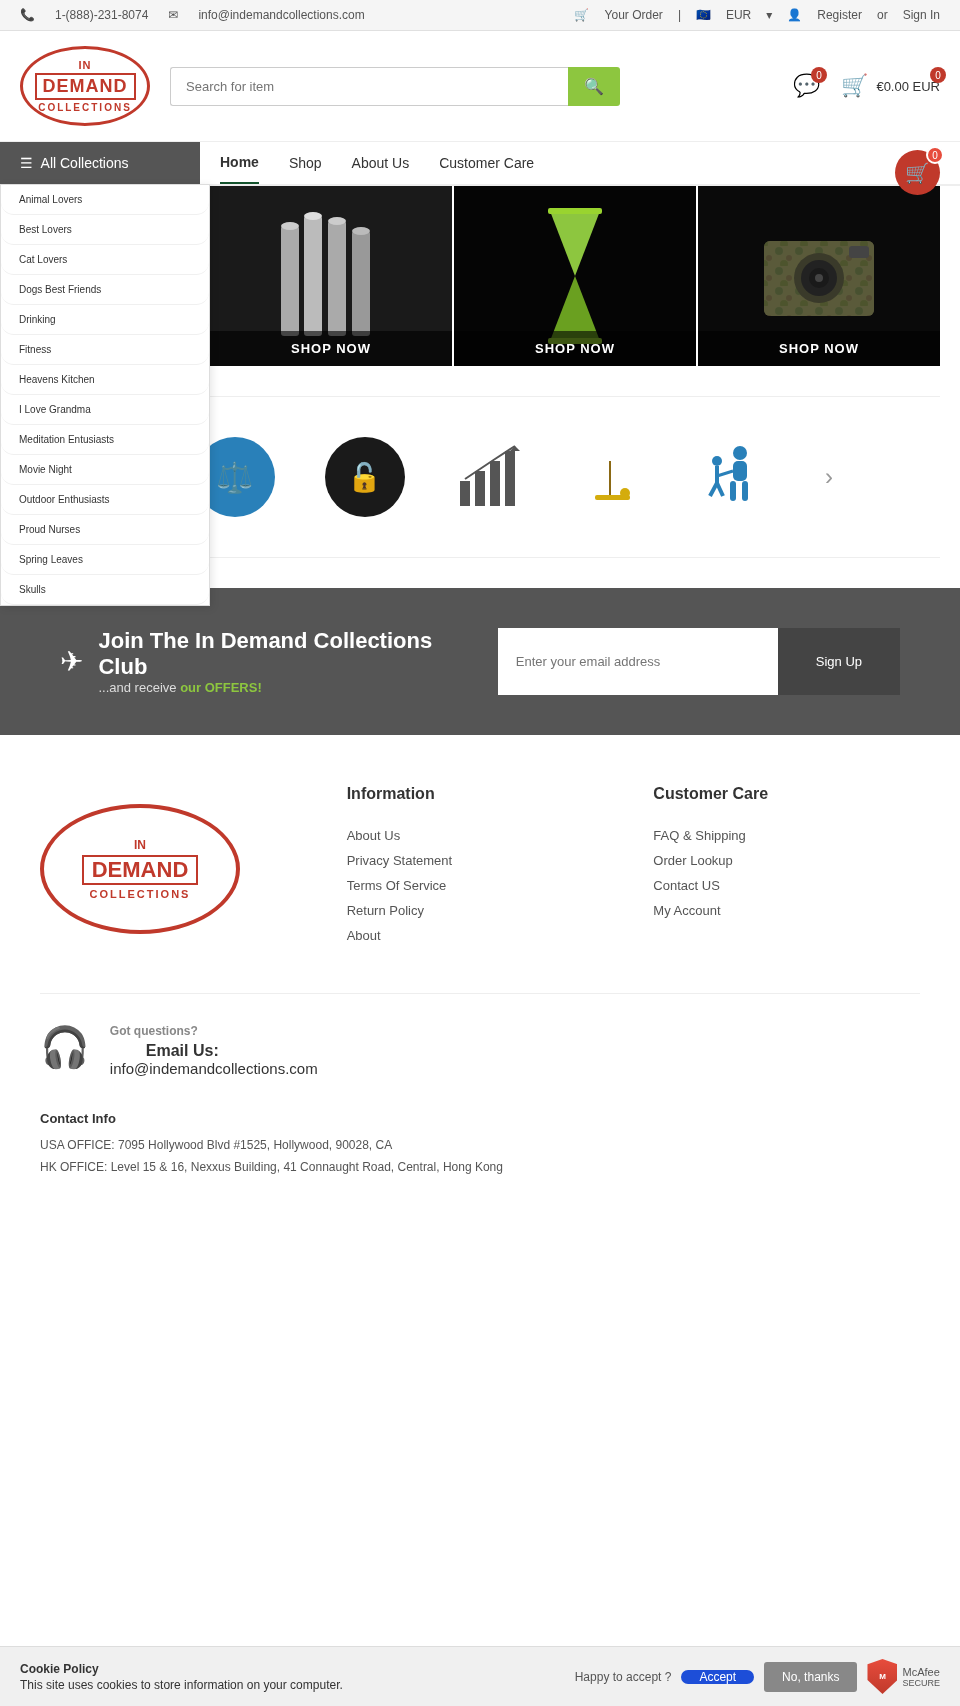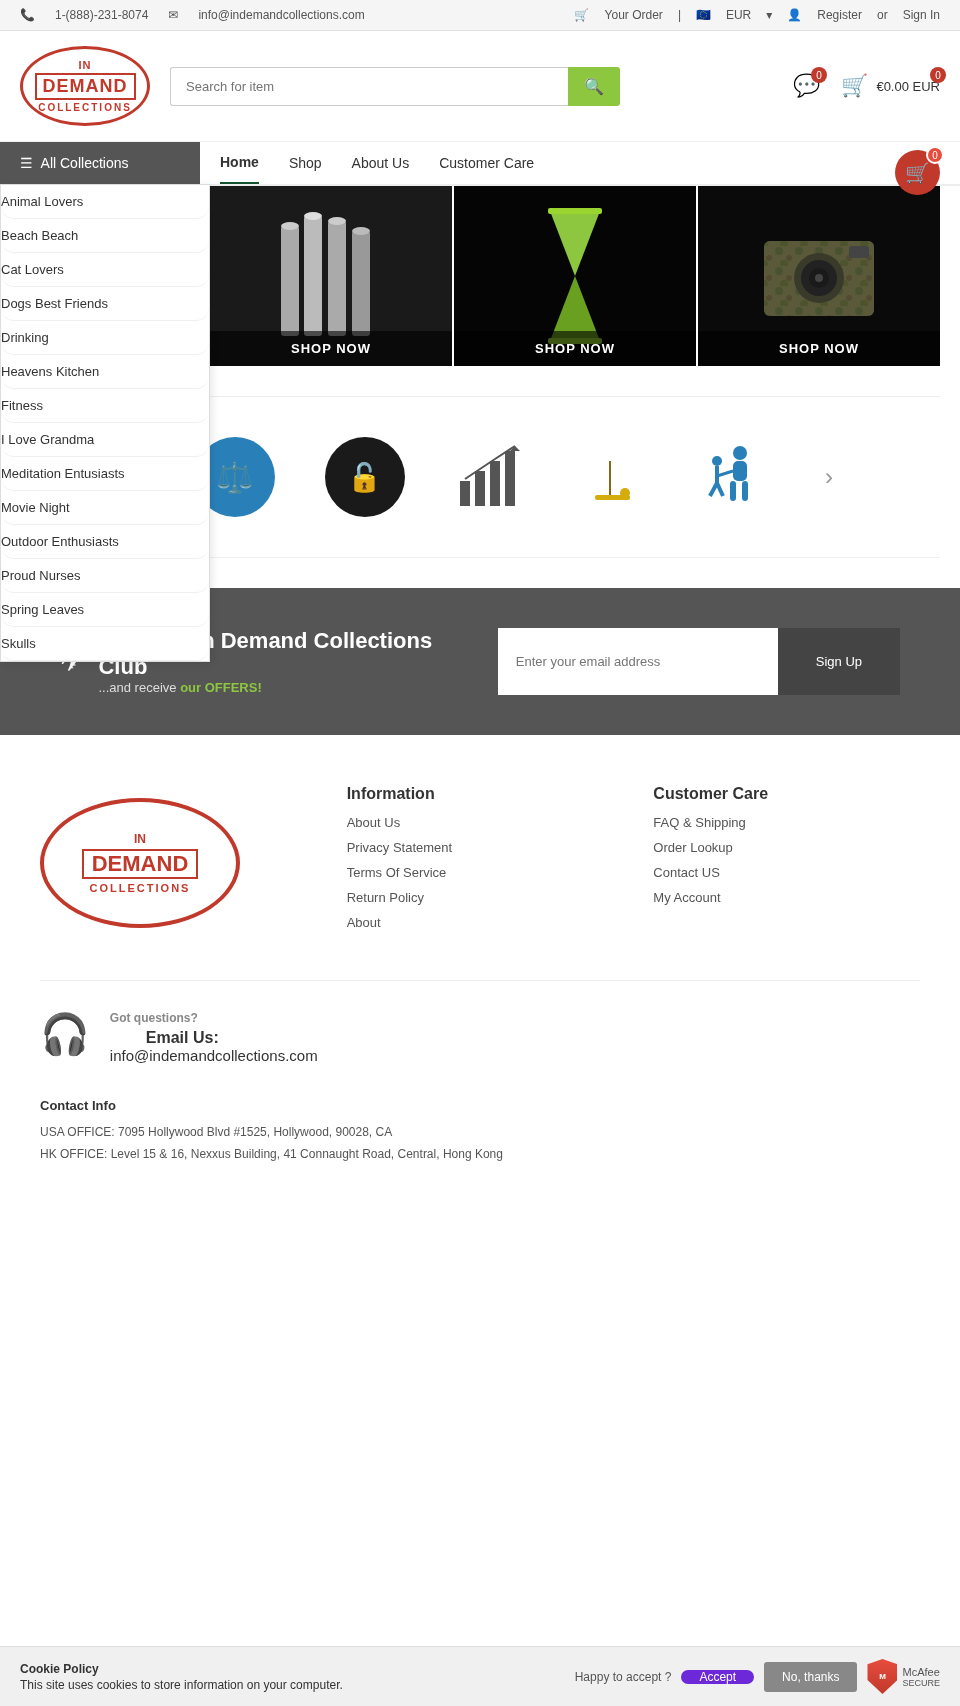--- a/index.html
+++ b/index.html
@@ -170,24 +170,24 @@
       top: 100%;
       left: 0;
       width: 210px;
       background: white;
       border: 1px solid #ddd;
       z-index: 200;
       box-shadow: 2px 2px 8px rgba(0,0,0,0.1);
     }
     .dropdown-menu a {
       display: block;
-      padding: 9px 0;
+      padding: 9px 18px;
       color: #333;
       text-decoration: none;
-      font-size: 13px;
+      font-size: 10px;
       border-bottom: 1px solid #f0f0f0;
       border-radius: 13px;
     }
     .product-card {
       position: relative;
       background: #111;
       overflow: hidden;
     }
     .product-card-img {
       width: 100%;
@@ -298,21 +298,21 @@
     }
     .footer-logo-inner { text-align: center; }
     .footer-logo .in-text { font-size: 12px; color: #c0392b; font-weight: bold; }
     .footer-logo .demand-text { font-size: 22px; color: #c0392b; font-weight: 900; line-height: 1; }
     .footer-logo .box { border: 2px solid #c0392b; padding: 2px 8px; margin: 3px 0; }
     .footer-logo .coll-text { font-size: 11px; color: #c0392b; font-weight: bold; letter-spacing: 2px; }
 
     .footer-col h3 {
       font-size: 16px;
       font-weight: bold;
-      margin-bottom: 12px;
+      margin-bottom: 25px;
       color: #333;
     }
     .footer-col a {
       display: block;
       color: #555;
       text-decoration: none;
       font-size: 13px;
       margin-bottom: 10px;
     }
 
@@ -349,21 +349,21 @@
       align-items: center;
       justify-content: space-between;
       z-index: 1000;
       font-size: 12px;
     }
     .cookie-left { flex: 1; }
     .cookie-left strong { display: block; margin-bottom: 2px; }
     .cookie-right { display: flex; align-items: center; gap: 10px; }
     .cookie-right span { font-size: 12px; color: #555; }
     .cookie-accept {
-      background: #6d28d9;
+      background: #1d4ed8;
       color: white;
       border: none;
       padding: 0 18px;
       border-radius: 7px;
       cursor: pointer;
       font-size: 12px;
     }
     .cookie-decline {
       background: #888;
       color: white;
@@ -455,26 +455,26 @@
 </div>
 
 <div class="nav-bar">
   <div class="collections-btn">
     <span>☰</span>
     <span>All Collections</span>
   </div>
 
   <div class="dropdown-menu">
     <a>Animal Lovers</a>
-    <a>Beach Beach</a>
+    <a>Best Lovers</a>
     <a>Cat Lovers</a>
     <a>Dogs Best Friends</a>
     <a>Drinking</a>
+    <a>Fitness</a>
     <a>Heavens Kitchen</a>
-    <a>Fitness</a>
     <a>I Love Grandma</a>
     <a>Meditation Entusiasts</a>
     <a>Movie Night</a>
     <a>Outdoor Enthusiasts</a>
     <a>Proud Nurses</a>
     <a>Spring Leaves</a>
     <a>Skulls</a>
   </div>
 
   <div class="nav-links">

